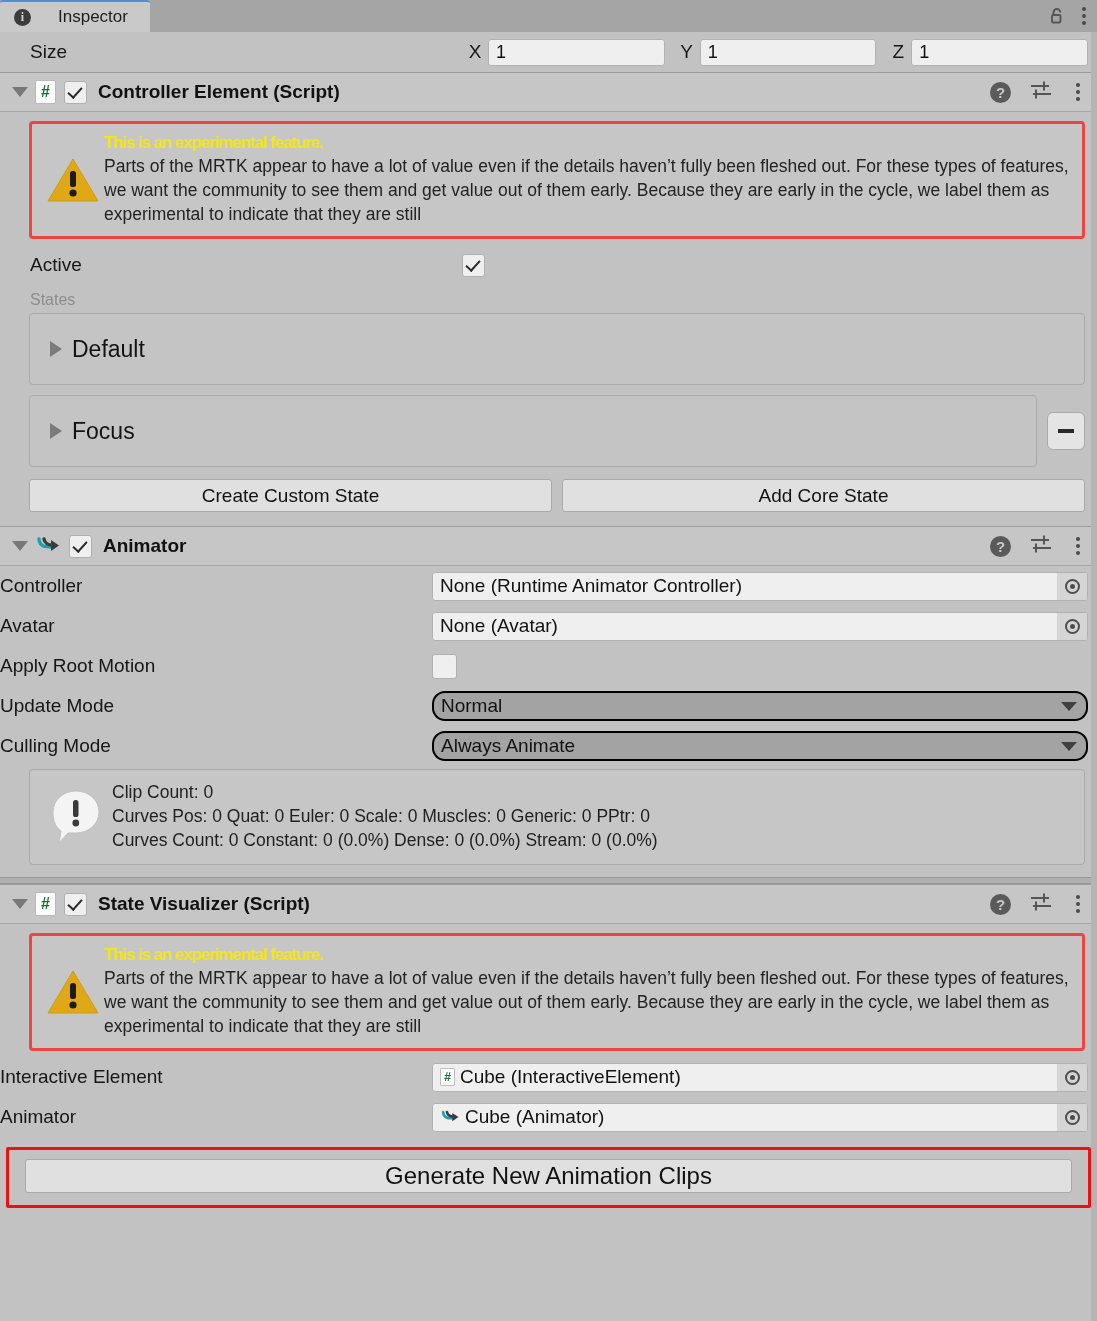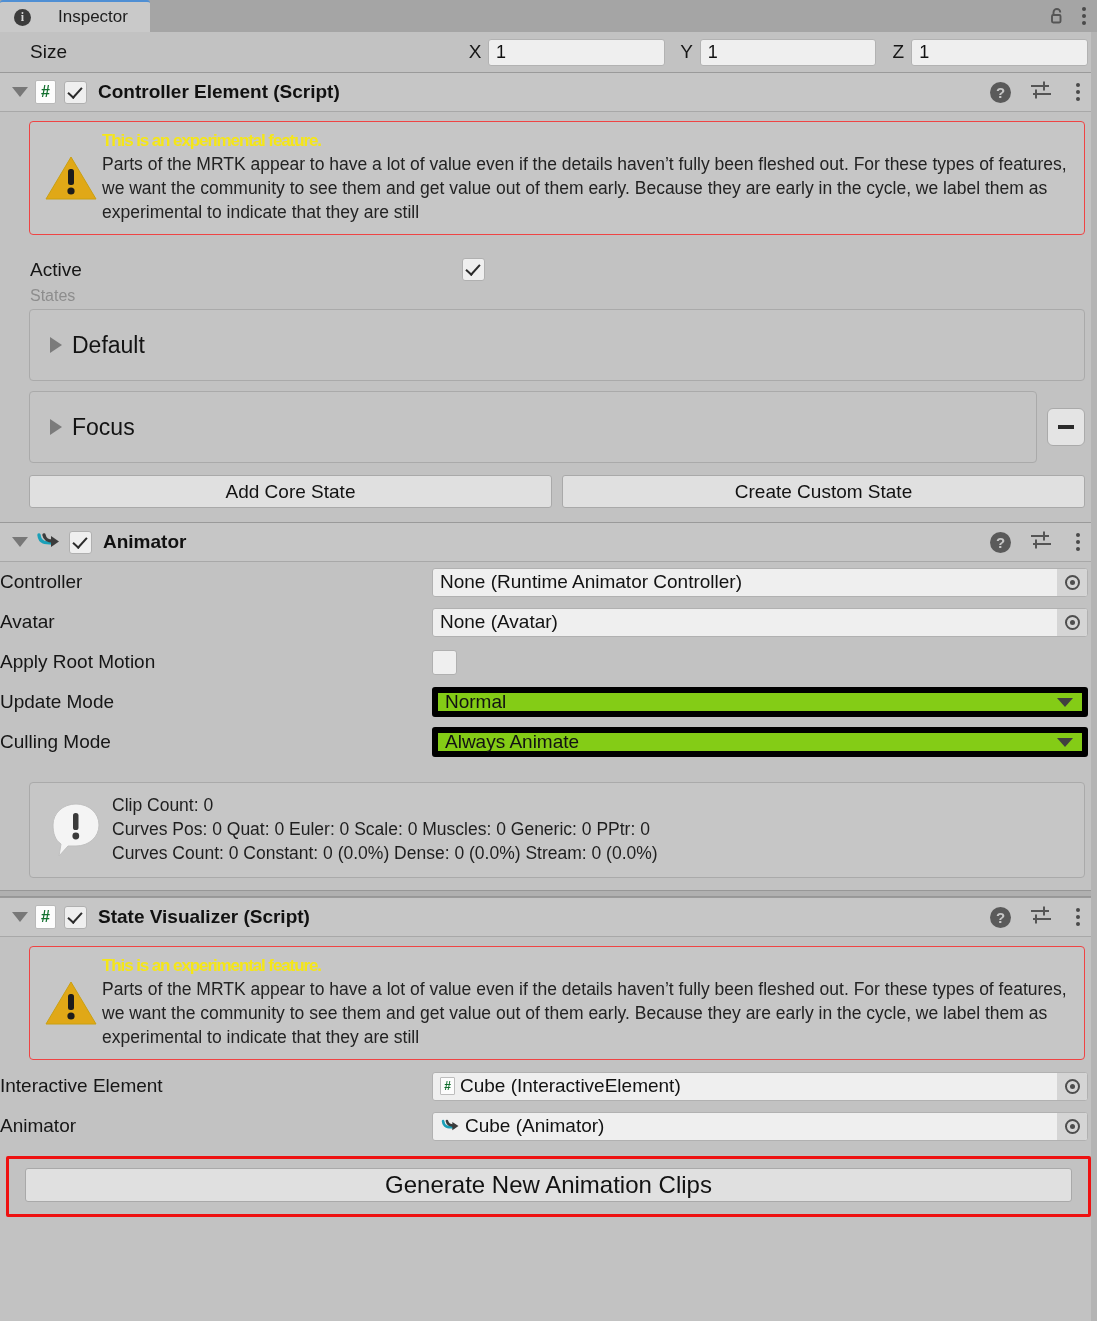--- a/index.html
+++ b/index.html
@@ -70,21 +70,21 @@
   .kebab i {
     display: block;
     width: 4px; height: 4px;
     border-radius: 50%;
     background: #4a4a4a;
   }
 
   
   .row {
     display: flex;
-    align-items: flex-end;
+    align-items: center;
     height: 38px;
     padding: 0 8px 0 30px;
     box-sizing: border-box;
   }
   .row-label {
     font-size: 19px;
     color: #161616;
     white-space: nowrap;
   }
 
@@ -193,21 +193,21 @@
     display: flex; align-items: center; justify-content: center;
   }
 
   
   .comp-body { background: #c2c2c2; padding-bottom: 2px; }
 
   
   .msgbox {
     margin: 9px 12px 6px 29px;
     background: #c6c6c6;
-    border: 1px solid #ef4444;
+    border: 3px solid #ef4444;
     border-radius: 4px;
     display: flex;
     align-items: center;
     padding: 9px 10px 10px 10px;
     box-sizing: border-box;
   }
   .msgbox .icon-slot {
     width: 62px;
     flex: 0 0 62px;
     display: flex;
@@ -368,23 +368,23 @@
     color: #13702f;
     font-size: 12px;
     font-weight: bold;
     box-sizing: border-box;
     flex: 0 0 auto;
   }
 
   .dropdown {
     flex: 1;
     height: 30px;
-    background: #84cc16;
-    border: 6px solid #000000;
-    border-radius: 3px;
+    background: #a3a3a3;
+    border: 2px solid #000000;
+    border-radius: 13px;
     display: flex;
     align-items: center;
     padding: 0 9px 0 7px;
     box-sizing: border-box;
     font-size: 19px;
     color: #121212;
   }
   .dropdown .dd-arrow {
     margin-left: auto;
     width: 0; height: 0;
@@ -396,21 +396,21 @@
   .small-cb {
     width: 25px; height: 25px;
     background: #efefef;
     border: 1px solid #b0b0b0;
     border-radius: 3px;
     box-sizing: border-box;
   }
 
   
   .infobox {
-    margin: 20px 12px 10px 29px;
+    margin: 3px 12px 10px 29px;
     background: #c6c6c6;
     border: 1px solid #aaaaaa;
     border-radius: 4px;
     display: flex;
     align-items: center;
     padding: 10px 10px 12px 10px;
     box-sizing: border-box;
     min-height: 80px;
   }
   .infobox .icon-slot { width: 72px; flex: 0 0 72px; display:flex; align-items:center; justify-content:center;}
@@ -539,22 +539,22 @@
     <div class="state-panel">
       <span class="state-tri"></span>
       <span class="state-name">Focus</span>
     </div>
     <div class="minus-btn">
         <span></span>
       </div>
   </div>
 
   <div class="btn-row">
+    <div class="ubtn">Create Custom State</div>
     <div class="ubtn">Add Core State</div>
-    <div class="ubtn">Create Custom State</div>
   </div>
 </div>
 
 <div class="comp-header">
   <span class="foldout-tri"></span>
   <span style="display:inline-flex;align-items:center;margin-right:8px;">
     <svg width="26" height="24" viewBox="0 0 26 24">
       <path d="M4 5 C5 13 10 13 18 13" fill="none" stroke="#1aa0b8" stroke-width="3.4" stroke-linecap="round"></path>
       <path d="M9 5 C10 10 13 11 18 11" fill="none" stroke="#3b3b3b" stroke-width="3.4" stroke-linecap="round"></path>
       <path d="M16 6 L24 11.5 L16 17 Z" fill="#3b3b3b"></path>

